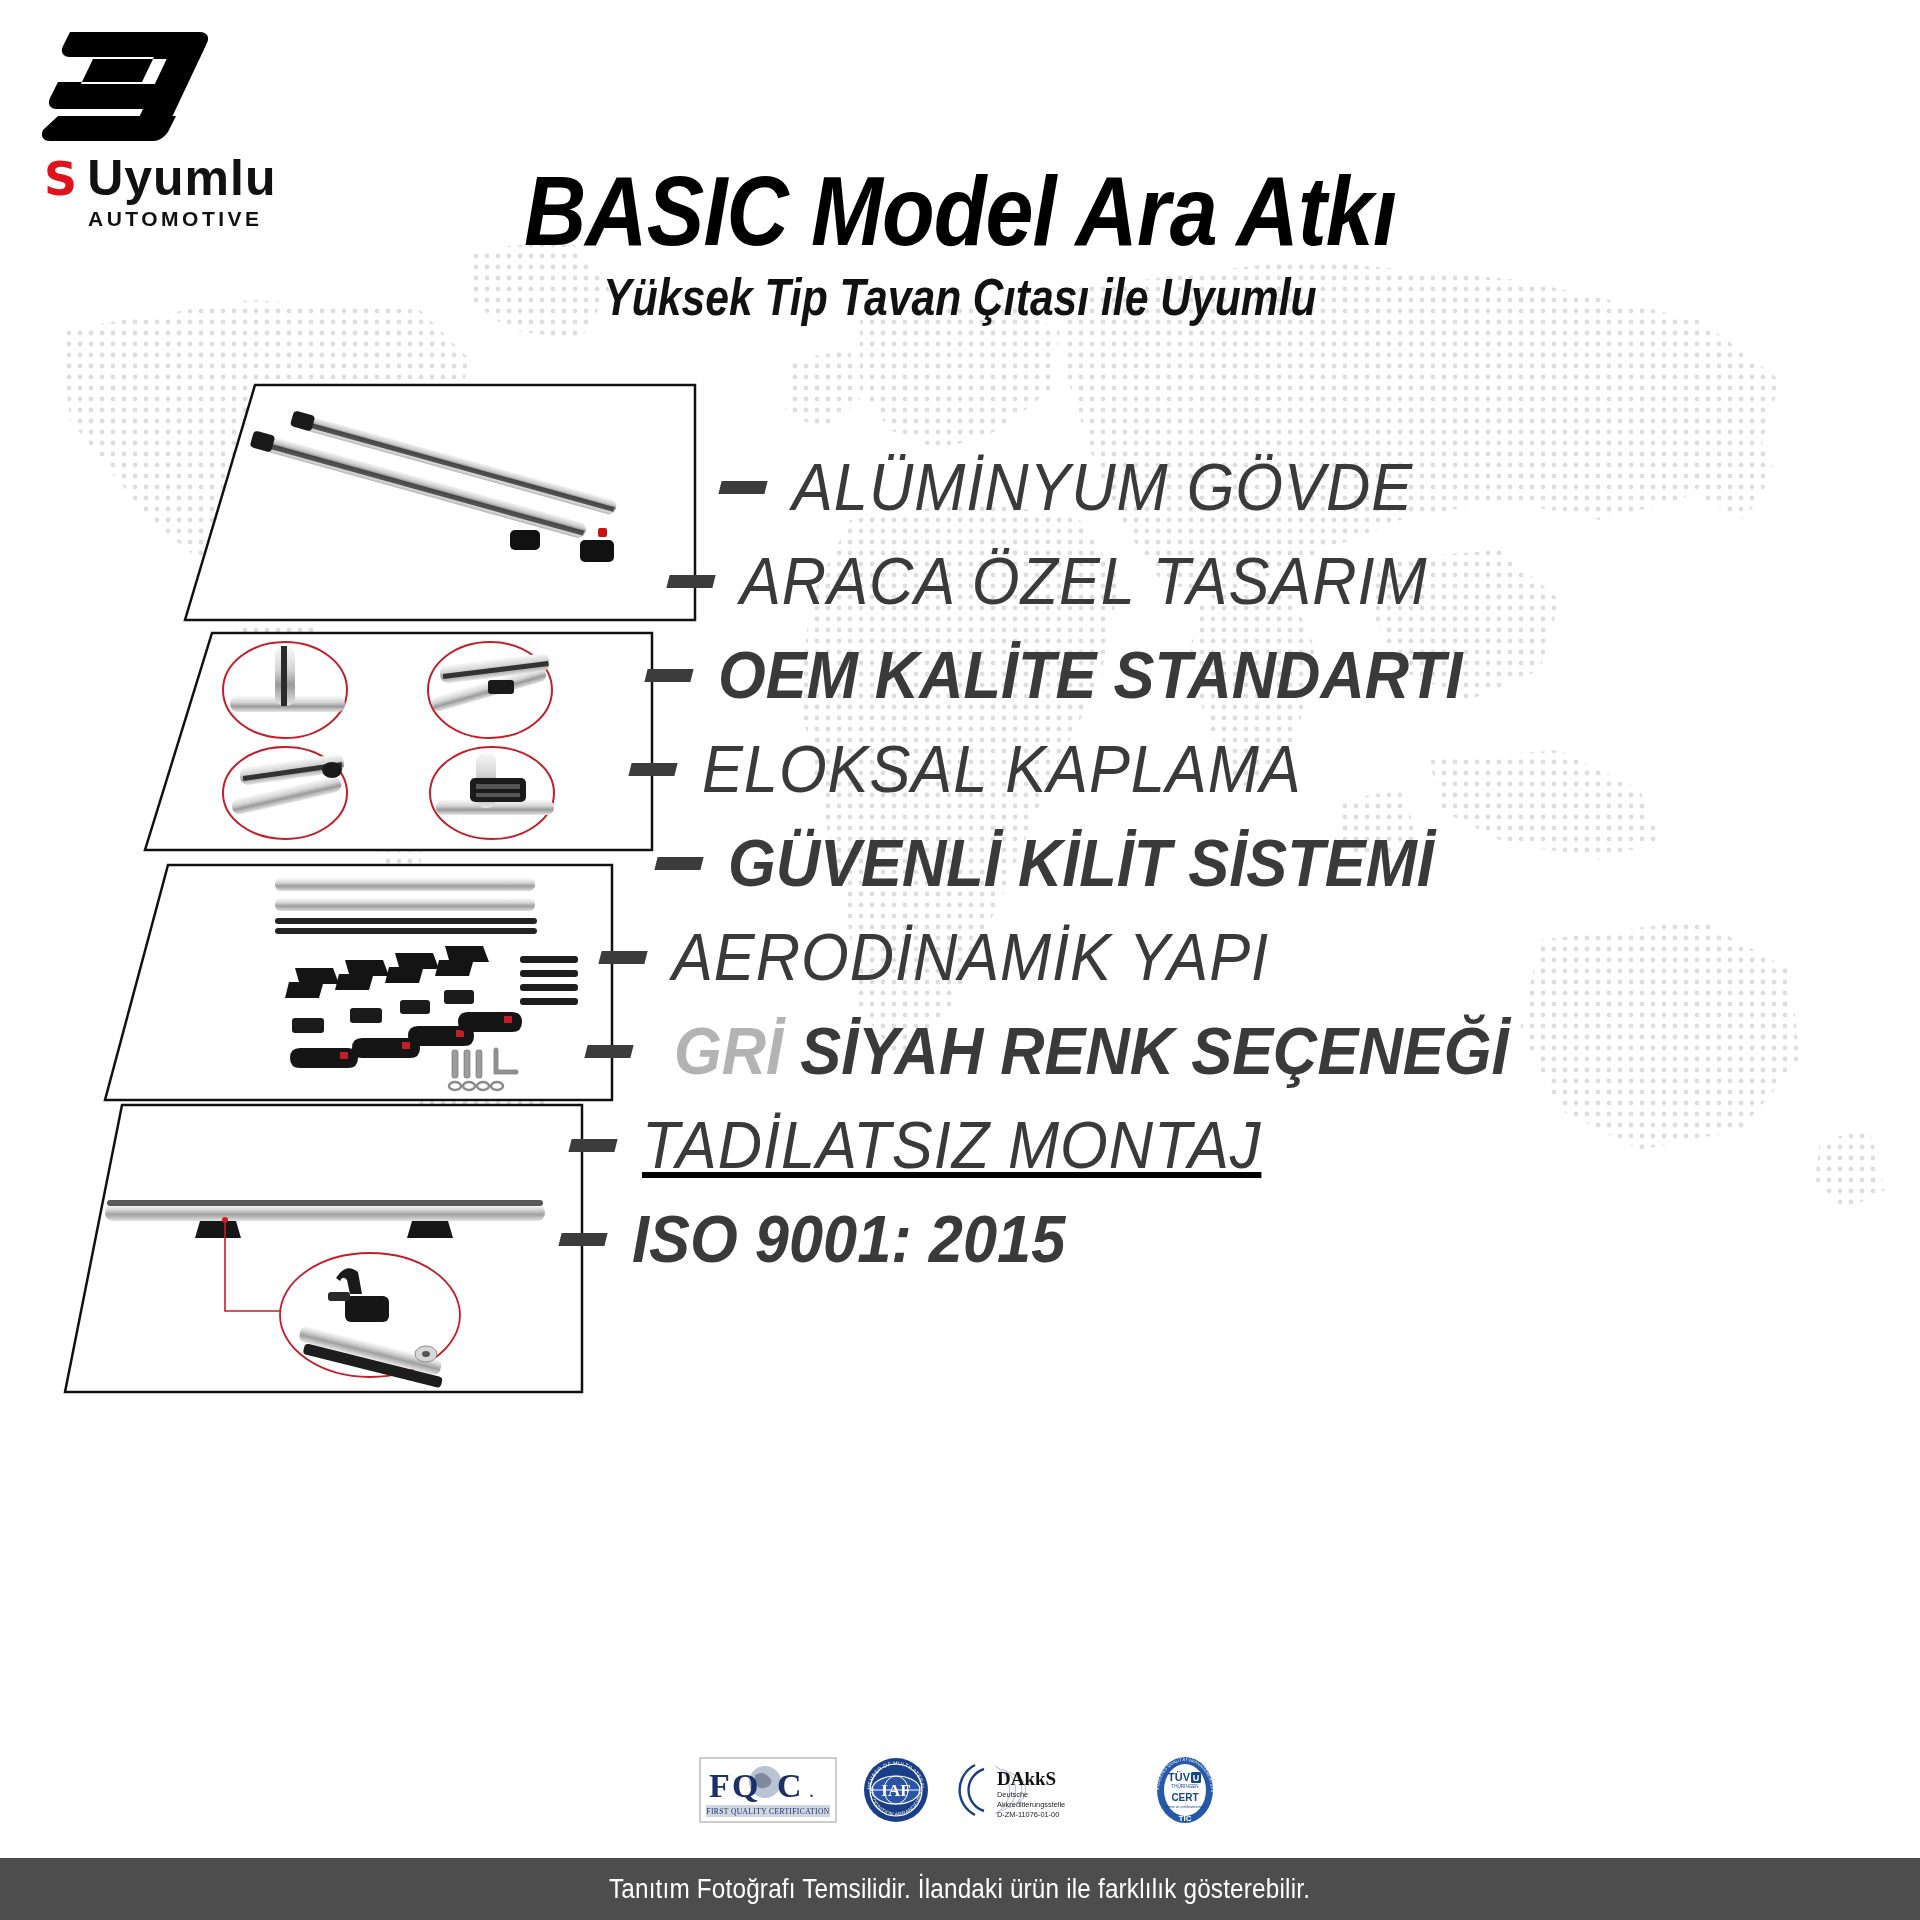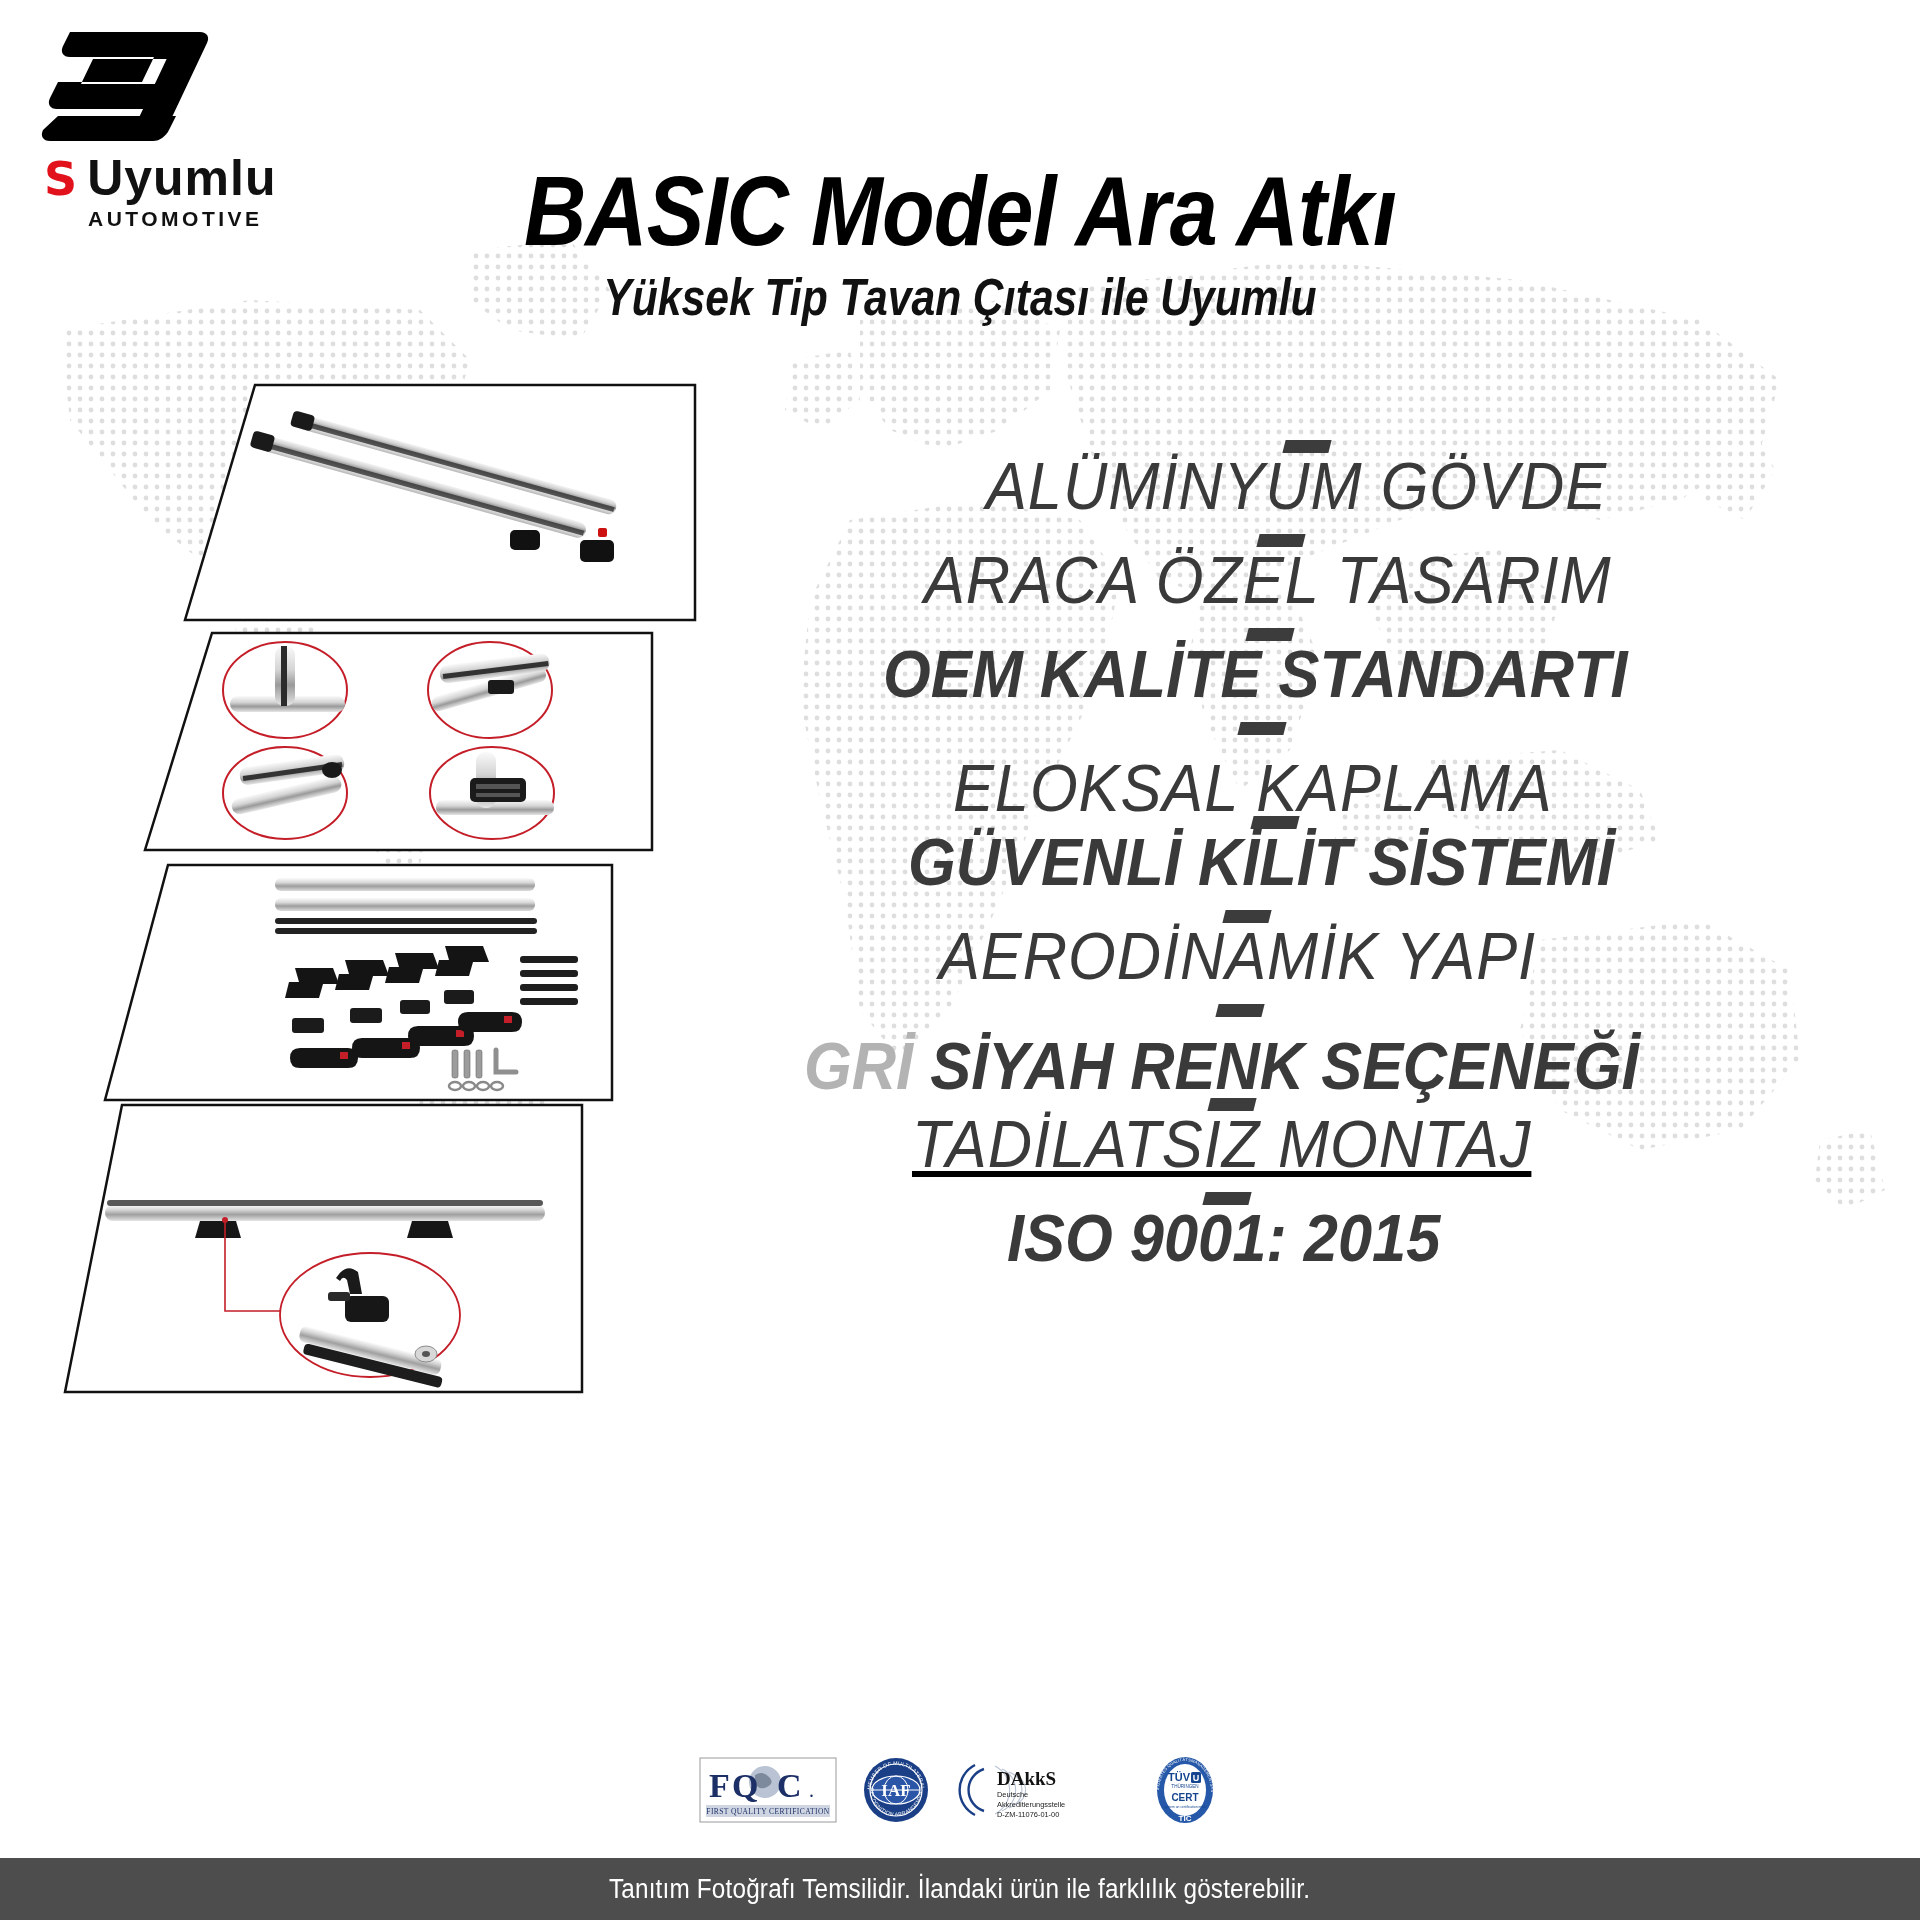--- a/index.html
+++ b/index.html
@@ -53,21 +53,21 @@
 
   
   .panels { position: absolute; left: 0; top: 380px; width: 720px; height: 1060px; z-index: 3; }
   .panel { position: absolute; }
   .panel svg { display: block; overflow: visible; }
 
   
   .features {
     position: absolute; left: 560px; top: 440px; width: 1360px; z-index: 4;
   }
-  .feat { display: flex; align-items: center; white-space: nowrap; flex-direction: column; }
+  .feat { display: flex; align-items: center; white-space: nowrap; }
   .dash {
     display: inline-block; height: 13px; background: #3c3c3c;
     margin-right: 26px; flex: 0 0 auto;
     transform: skewX(-14deg);
   }
   .ftext {
     font-family: "Liberation Sans Narrow", "Liberation Sans", sans-serif;
     font-style: italic; color: #3a3a3a; line-height: 1.0;
     transform: scaleX(0.93); transform-origin: left center;
   }
@@ -345,21 +345,21 @@
       <span class="ftext" style="font-size: 66px;"><span>ALÜMİNYUM GÖVDE</span></span>
     </div>
     <div class="feat light" style="margin-left: 108px; height: 94px;">
       <span class="dash" style="width: 46px;"></span>
       <span class="ftext" style="font-size: 66px;"><span>ARACA ÖZEL TASARIM</span></span>
     </div>
     <div class="feat heavy" style="margin-left: 86px; height: 94px;">
       <span class="dash" style="width: 46px;"></span>
       <span class="ftext" style="font-size: 66px;"><span>OEM KALİTE STANDARTI</span></span>
     </div>
-    <div class="feat light" style="margin-left: 70px; height: 94px; gap: 20px;">
+    <div class="feat light" style="margin-left: 70px; height: 94px;">
       <span class="dash" style="width: 46px;"></span>
       <span class="ftext" style="font-size: 66px;"><span>ELOKSAL KAPLAMA</span></span>
     </div>
     <div class="feat heavy" style="margin-left: 52px; height: 94px; padding-left: 44px;">
       <span class="dash" style="width: 46px;"></span>
       <span class="ftext" style="font-size: 66px;"><span>GÜVENLİ KİLİT SİSTEMİ</span></span>
     </div>
     <div class="feat light" style="margin-left: 40px; height: 94px;">
       <span class="dash" style="width: 46px;"></span>
       <span class="ftext" style="font-size: 66px;"><span>AERODİNAMİK YAPI</span></span>

